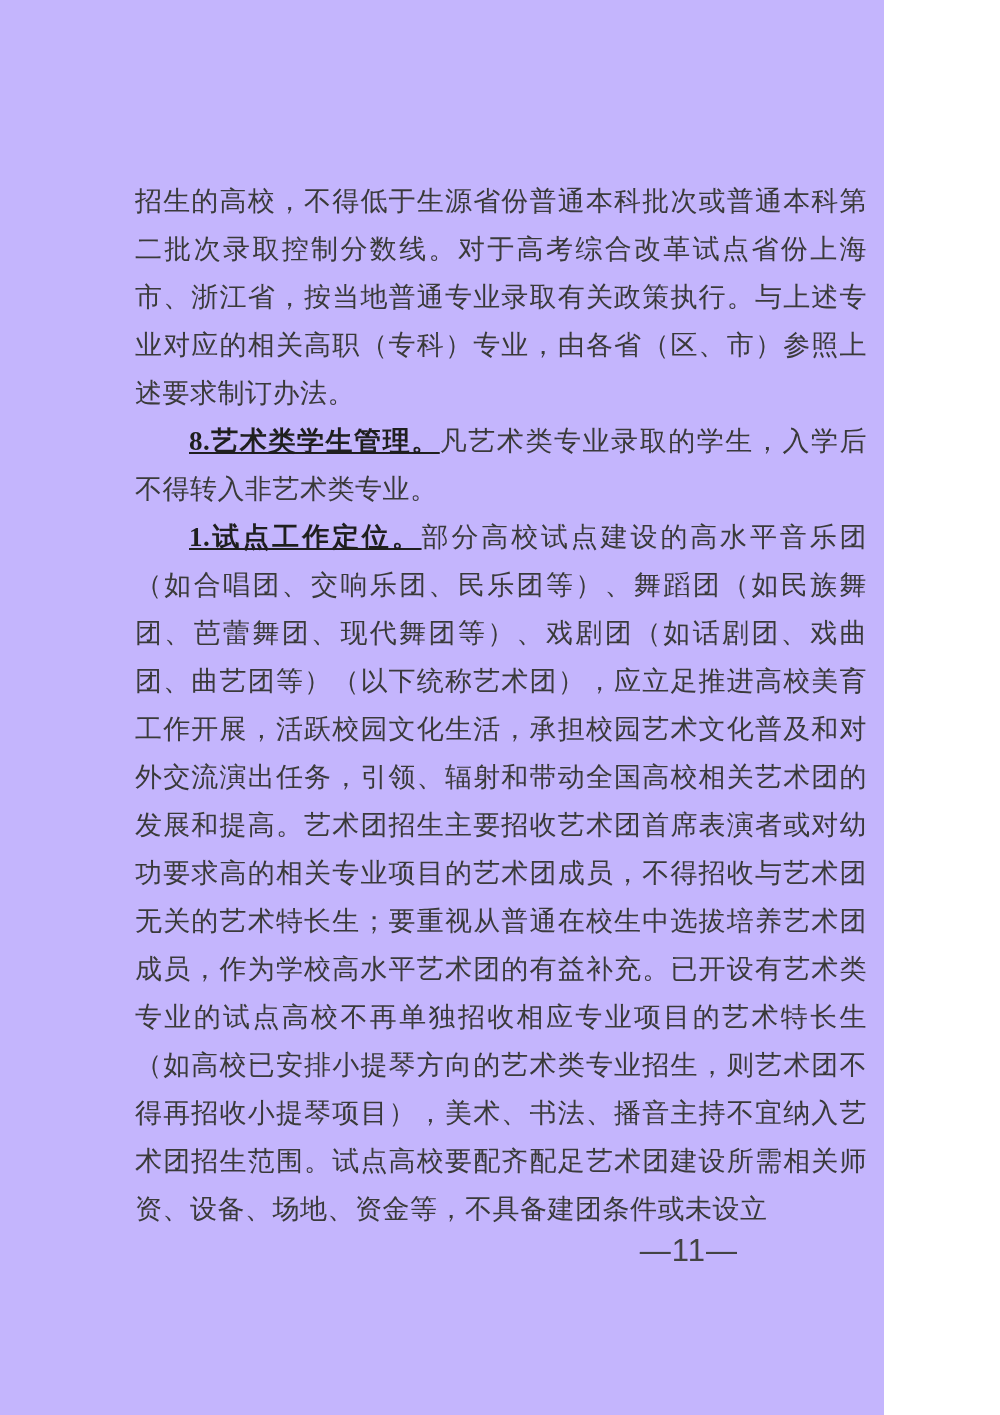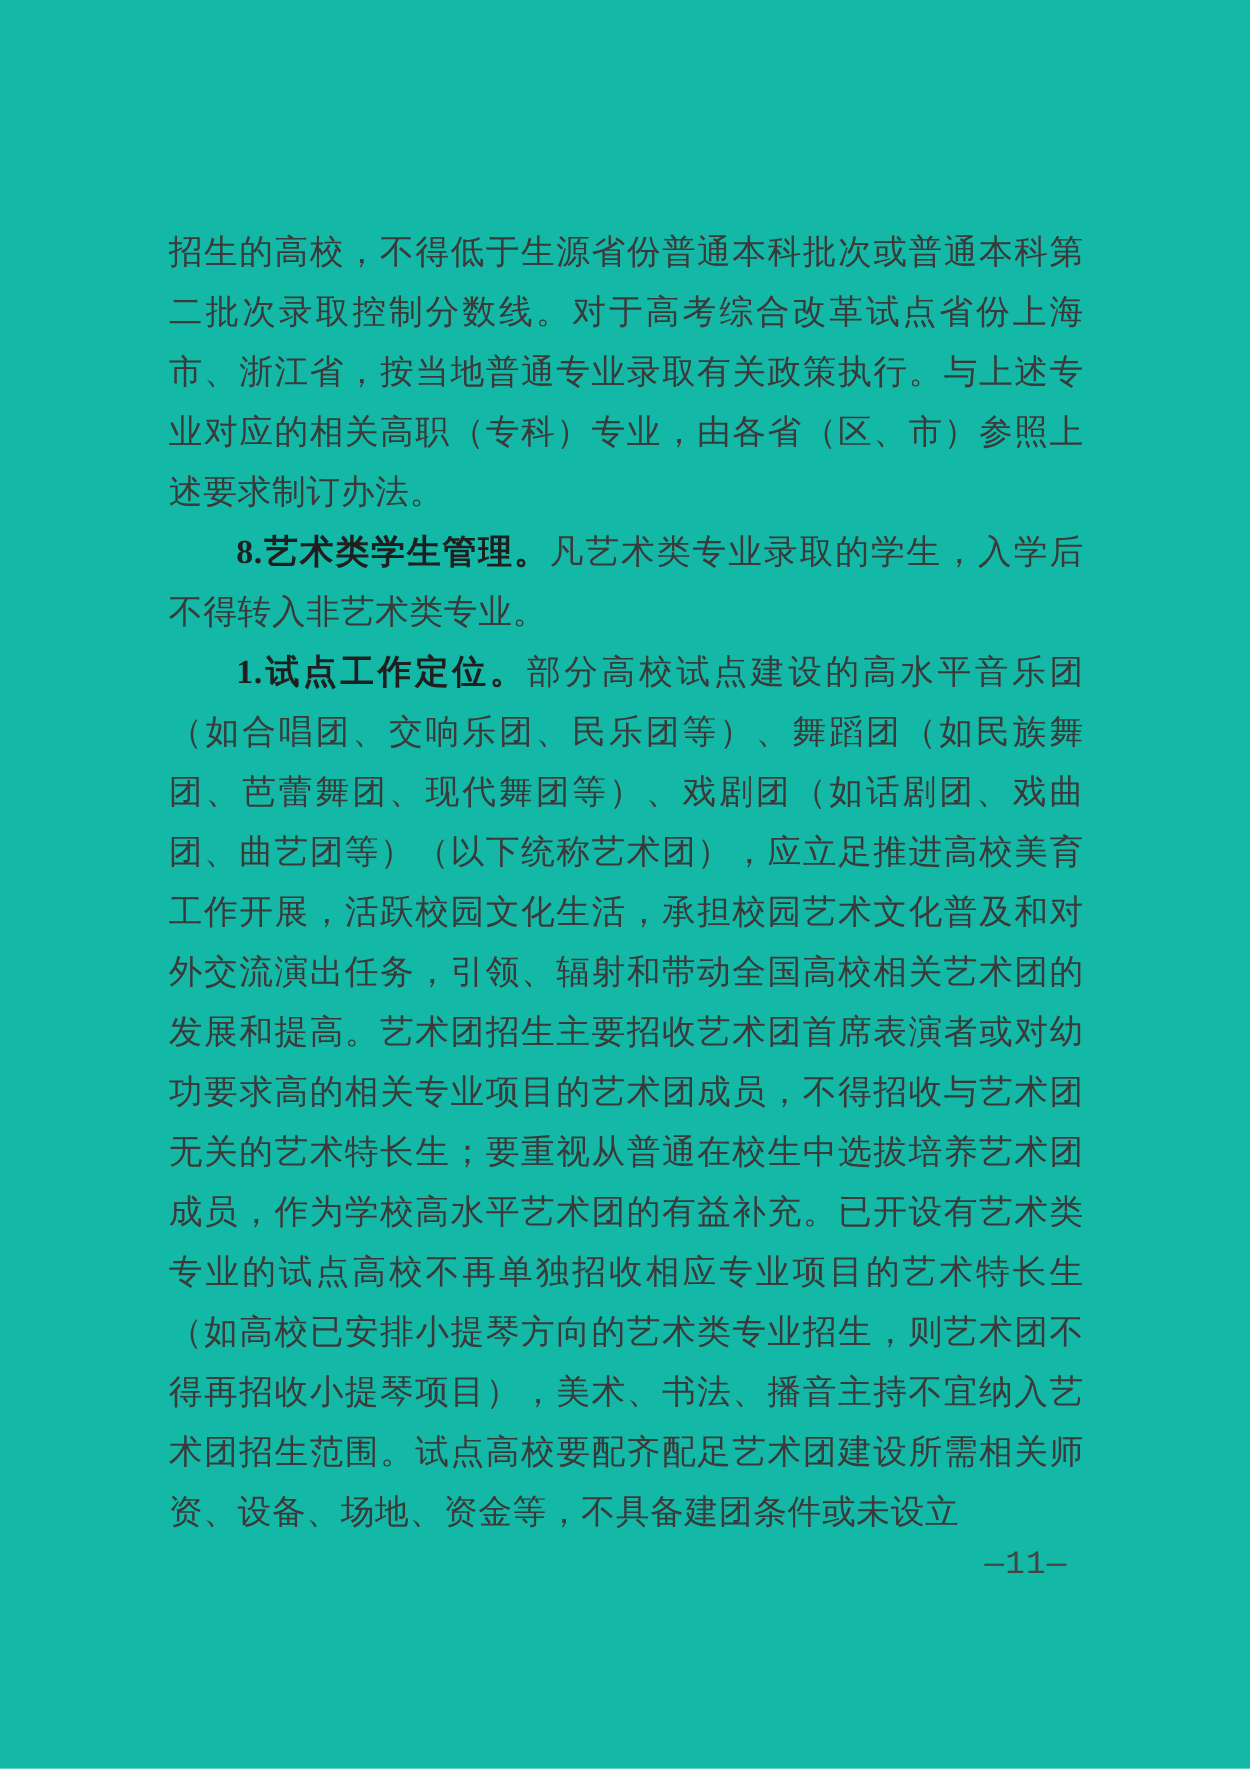--- a/index.html
+++ b/index.html
@@ -9,23 +9,23 @@
   body {
     width: 1000px;
     height: 1415px;
     background: #ffffff;
     position: relative;
     overflow: hidden;
   }
   .page {
     position: absolute;
     left: 0; top: 0;
-    width: 1000px;
+    width: 884px;
     height: 1415px;
-    background: #14b8a6;
+    background: #c4b5fd;
   }
   .doc-body {
     position: absolute;
     left: 135px;
     top: 177px;
     width: 732px;
     font-family: "Liberation Serif", "DejaVu Serif", serif;
     font-size: 27px;
     line-height: 48px;
     color: #3a3a3a;
@@ -43,27 +43,28 @@
     font-weight: 700;
     color: #1c1c1c;
     text-align: left;
   }
   .seg {
     font-weight: 400;
   }
   .seg.bold {
     font-weight: 700;
     color: #1f1f1f;
+    text-decoration: underline;
   }
   .page-number {
     position: absolute;
     top: 1236px;
     right: 146px;
-    font-family: Liberation Mono, monospace;
-    font-size: 26px;
+    font-family: Liberation Sans, sans-serif;
+    font-size: 31px;
     line-height: 30px;
     color: #444444;
     letter-spacing: 1px;
   }
 </style>
 </head>
 <body>
 
 <div class="page">
   <div class="doc-body">

